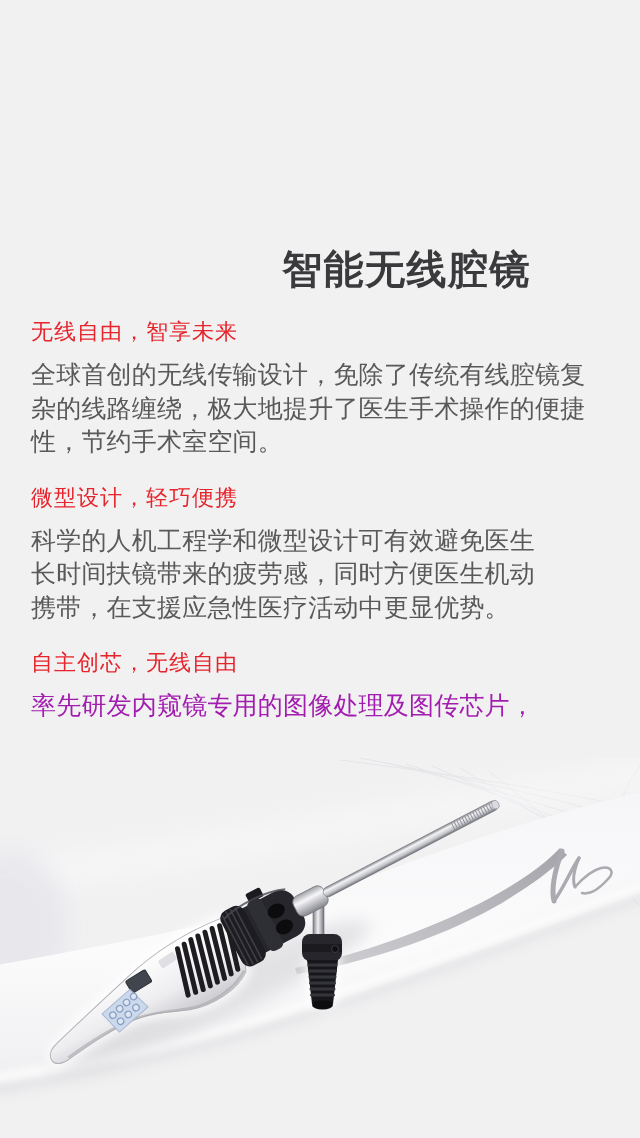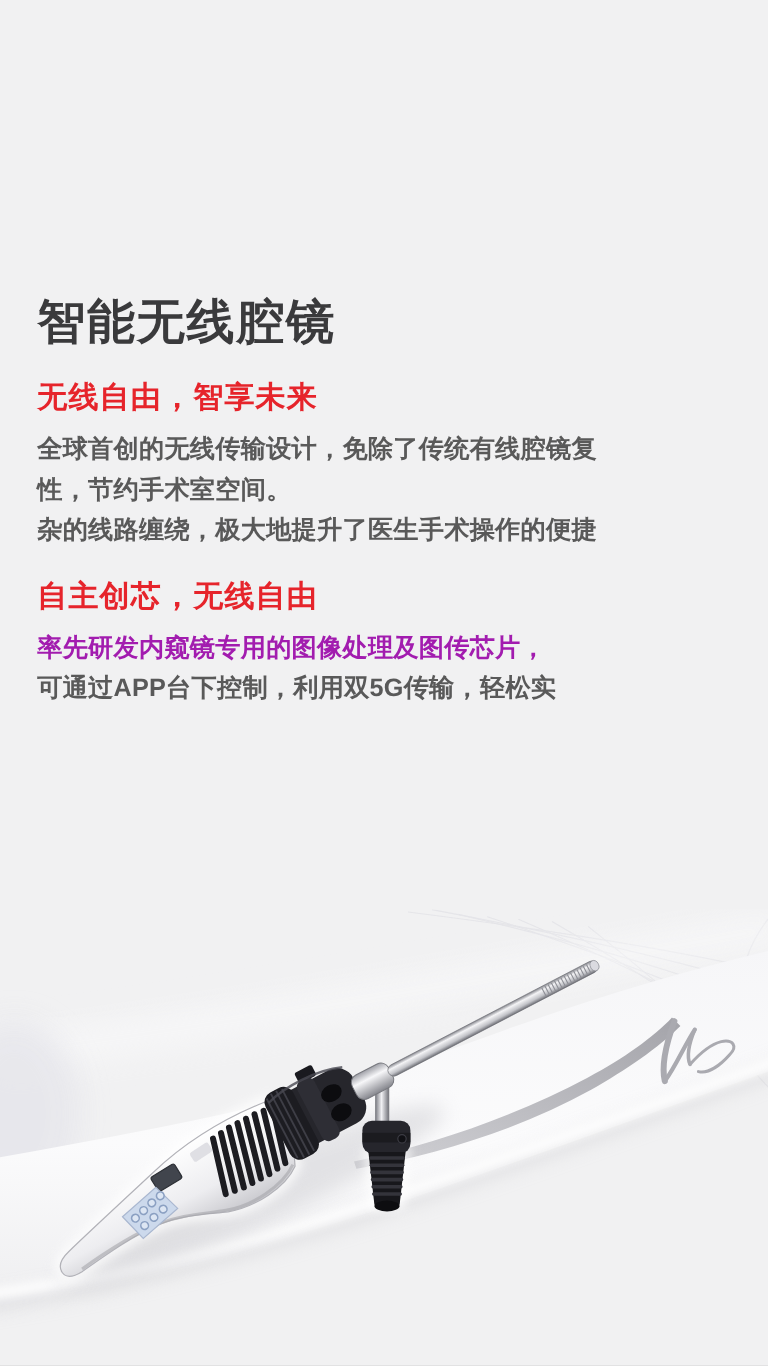--- a/index.html
+++ b/index.html
@@ -4,58 +4,65 @@
 <style>
   html,body{margin:0;padding:0;background:#d8d8da;}
   .page{
     position:relative;width:640px;height:1138px;margin:0 auto;
     background:#f1f1f2;overflow:hidden;
     font-family:"Liberation Sans","DejaVu Sans",sans-serif;
   }
   .content{position:absolute;left:31px;top:247px;width:500px;}
   .page-title{
     font-size:40px;line-height:45px;font-weight:600;letter-spacing:1.5px;
-    color:#3a3a3c;margin:0 0 25px 0;
+    color:#3a3a3c;margin:0 0 25px 0;text-align:right;
   }
   .section{margin:0 0 24px 0;}
   .section-heading{
-    font-size:25px;line-height:29px;font-weight:700;letter-spacing:1px;
+    font-size:22px;line-height:29px;font-weight:400;letter-spacing:1px;
     color:#e6242b;margin:0 0 12px 0;
   }
   .section-body{margin:0;}
   .body-line{
-    font-size:21px;line-height:33.5px;letter-spacing:0.2px;
-    color:#595959;white-space:nowrap;font-weight:bold;
+    font-size:25px;line-height:33.5px;letter-spacing:0.2px;
+    color:#595959;white-space:nowrap;
   }
   .product-scene{position:absolute;left:0;top:758px;width:640px;height:380px;}
   .product-scene svg{display:block;}
 </style>
 </head>
 <body>
 
 <div class="page" style="background: rgb(241, 241, 242);">
 
   <div class="content">
     <h1 class="page-title" style="color: rgb(58, 58, 60);">智能无线腔镜</h1>
 
     <div class="section">
       <h2 class="section-heading" style="color: rgb(230, 36, 43);">无线自由，智享未来</h2>
       <div class="section-body">
         <div class="body-line" style="color: rgb(89, 89, 89);">全球首创的无线传输设计，免除了传统有线腔镜复</div>
+        <div class="body-line" style="color: rgb(89, 89, 89);">杂的线路缠绕，极大地提升了医生手术操作的便捷</div>
         <div class="body-line" style="color: rgb(89, 89, 89);">性，节约手术室空间。</div>
-        <div class="body-line" style="color: rgb(89, 89, 89);">杂的线路缠绕，极大地提升了医生手术操作的便捷</div>
       </div>
     </div>
 
+    <div class="section">
+      <h2 class="section-heading" style="color: rgb(230, 36, 43);">微型设计，轻巧便携</h2>
+      <div class="section-body">
+        <div class="body-line" style="color: rgb(89, 89, 89);">科学的人机工程学和微型设计可有效避免医生</div>
+        <div class="body-line" style="color: rgb(89, 89, 89);">长时间扶镜带来的疲劳感，同时方便医生机动</div>
+        <div class="body-line" style="color: rgb(89, 89, 89);">携带，在支援应急性医疗活动中更显优势。</div>
+      </div>
+    </div>
 
     <div class="section">
       <h2 class="section-heading" style="color: rgb(230, 36, 43);">自主创芯，无线自由</h2>
       <div class="section-body">
         <div class="body-line" style="color: #a21caf;">率先研发内窥镜专用的图像处理及图传芯片，</div>
-        <div class="body-line" style="color: rgb(89, 89, 89);">可通过APP台下控制，利用双5G传输，轻松实</div>
       </div>
     </div>
   </div>
 
   <div class="product-scene">
     <svg width="640" height="380" viewBox="0 0 640 380" xmlns="http://www.w3.org/2000/svg">
       <defs>
         <linearGradient id="bandGrad" x1="0" y1="0" x2="0" y2="1">
           <stop offset="0" stop-color="#f6f6f8"></stop>
           <stop offset="0.55" stop-color="#fbfbfc"></stop>

